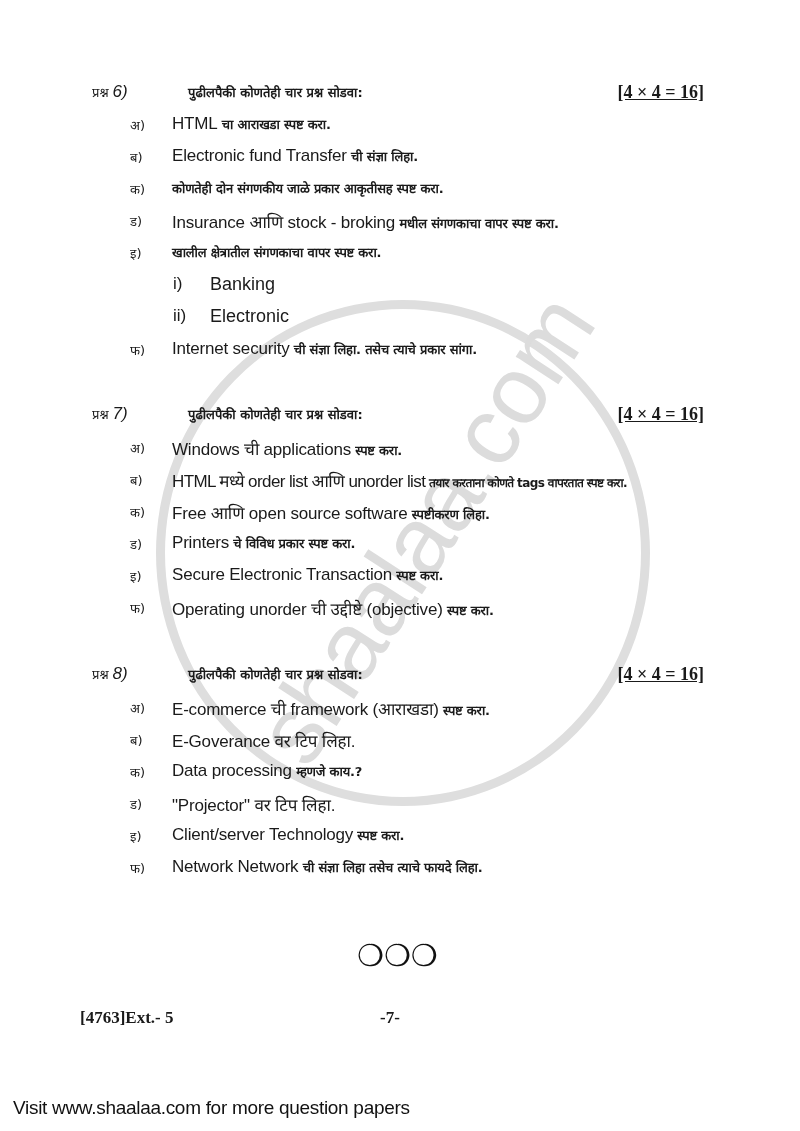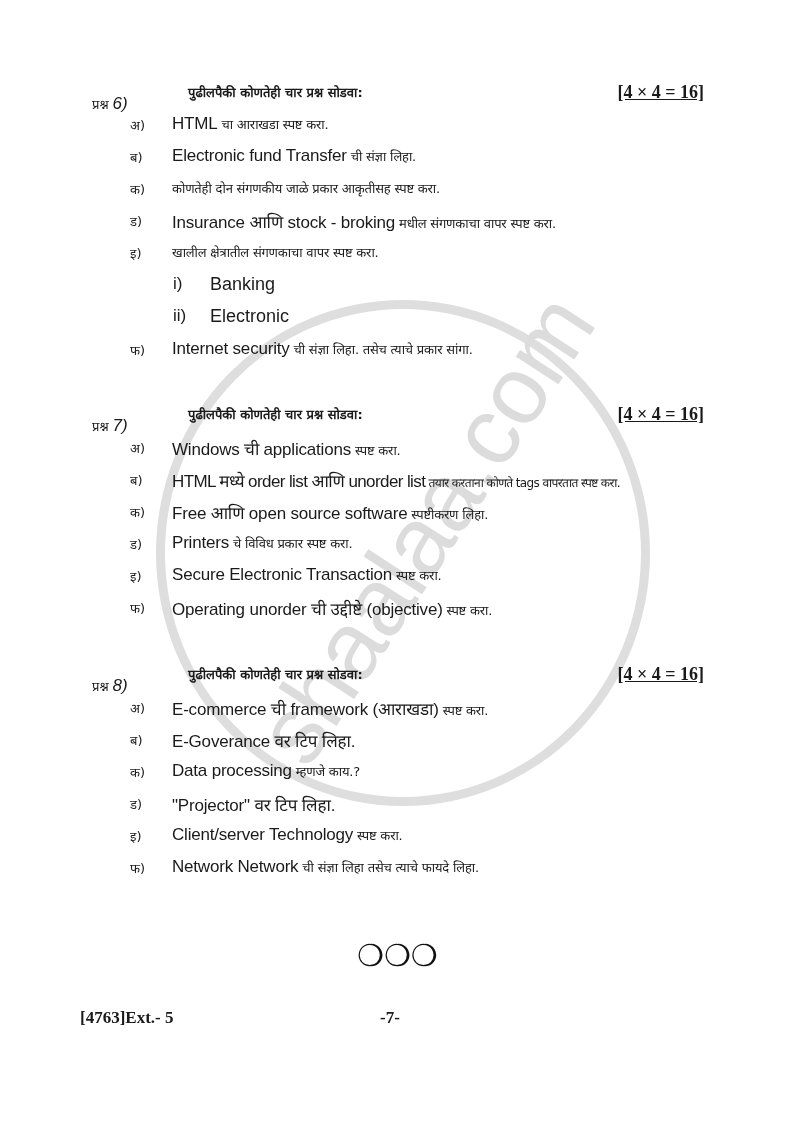--- a/index.html
+++ b/index.html
@@ -21,21 +21,21 @@
       position: absolute; left: 175px; top: 505px;
       font-family: "Liberation Sans", sans-serif;
       font-size: 96px; color: #dcdcdc;
       transform: rotate(-57deg); transform-origin: center;
       white-space: nowrap; letter-spacing: -1px;
       width: 460px; text-align: center;
     }
 
     .q-head { position: absolute; left: 92px; width: 612px; height: 24px; }
     .q-label {
-      position: absolute; left: 0; top: 12px;
+      position: absolute; left: 0; top: 0;
       font-family: "DejaVu Sans", sans-serif; font-size: 13px;
     }
     .q-num {
       font-family: "Liberation Sans", sans-serif; font-style: italic;
       font-size: 17px; margin-left: 4px;
     }
     .q-instr {
       position: absolute; left: 96px; top: 1px;
       font-family: "DejaVu Sans", sans-serif; font-size: 13px; font-weight: bold;
     }
@@ -47,21 +47,21 @@
     .item { position: absolute; left: 130px; height: 24px; white-space: nowrap; }
     .item-label {
       position: absolute; left: 0; top: 2px;
       font-family: "DejaVu Sans", sans-serif; font-size: 13px;
     }
     .item-text {
       position: absolute; left: 42px; top: 0;
       font-family: "Liberation Sans", sans-serif; font-size: 17px;
       letter-spacing: -0.2px;
     }
-    .item-text .mr { font-family: "DejaVu Sans", sans-serif; font-size: 13px; font-weight: normal; }
+    .item-text .mr { font-family: "DejaVu Sans", sans-serif; font-size: 13px; font-weight: bold; }
 
     .sub { position: absolute; left: 173px; height: 24px; white-space: nowrap; }
     .sub-label { position: absolute; left: 0; top: 0; font-size: 17px; }
     .sub-text { position: absolute; left: 37px; top: 0; font-size: 18px; }
 
     .end-marks {
       position: absolute; left: 357px; top: 938px;
       font-family: "DejaVu Sans", sans-serif; font-size: 30px; letter-spacing: 0px;
       color: #111;
     }
@@ -183,13 +183,14 @@
   <div class="item" style="top:857px">
     <span class="item-label">फ)</span>
     <span class="item-text"><span>Network Network</span><span class="mr"> ची संज्ञा लिहा तसेच त्याचे फायदे लिहा.</span></span>
   </div>
 
   <div class="end-marks">❍❍❍</div>
 
   <div class="footer-code">[4763]Ext.- 5</div>
   <div class="footer-page">-7-</div>
 
+  <div class="visit">Visit www.shaalaa.com for more question papers</div>
 </div>
 
 </body></html>

